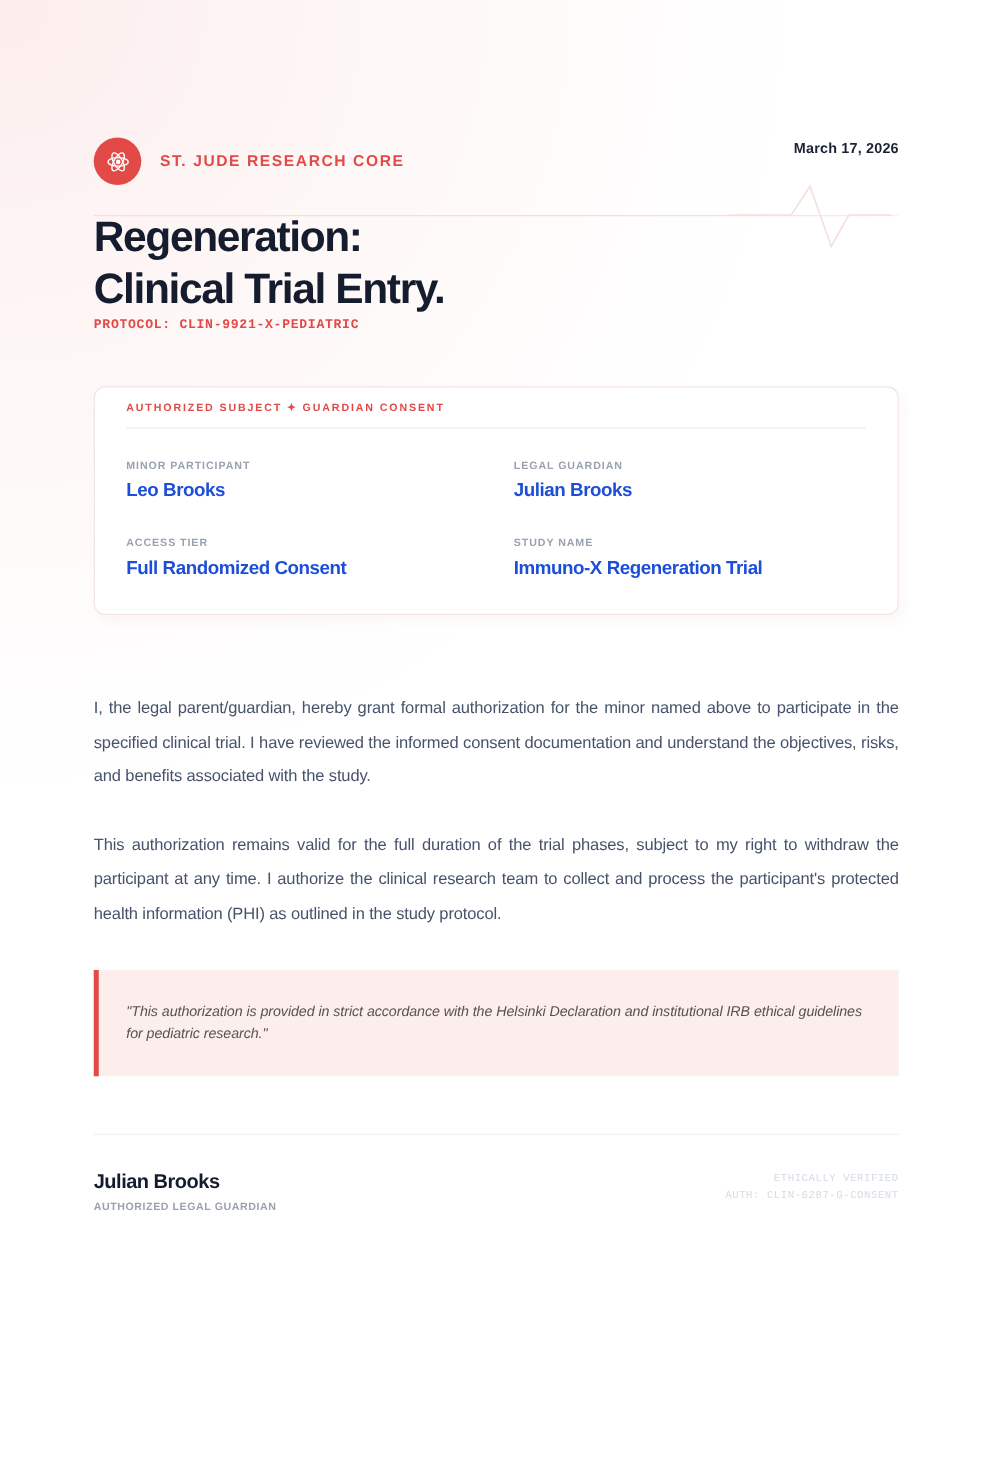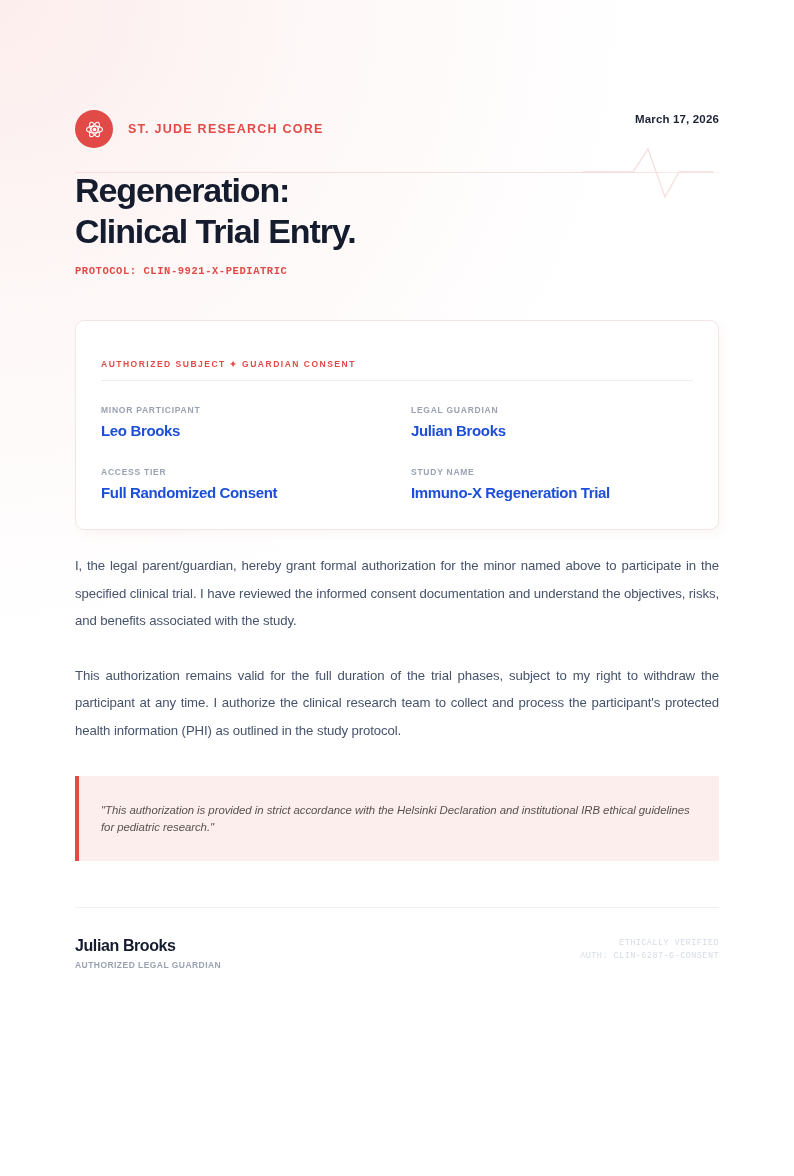--- a/index.html
+++ b/index.html
@@ -101,35 +101,35 @@
   .title-block { margin-top: 60px; }
   h1.doc-title {
     margin: 0;
     font-size: 34px;
     line-height: 41px;
     font-weight: bold;
     letter-spacing: -1.1px;
     color: #141c2e;
   }
   .protocol {
-    margin-top: 13px;
+    margin-top: 2px;
     font-family: "Liberation Mono", monospace;
     font-size: 10.5px;
     font-weight: bold;
     letter-spacing: 0.55px;
     color: #e24a47;
   }
 
   
   .card {
     margin-top: 43px;
     border: 1px solid #f2e6e5;
     border-radius: 9px;
     background: #ffffff;
-    padding: 38px 25px 28px 25px;
+    padding: 11px 25px 28px 25px;
     box-sizing: border-box;
     box-shadow: 4px 5px 9px rgba(196, 120, 115, 0.055);
   }
   .card-eyebrow {
     font-size: 8.5px;
     font-weight: bold;
     letter-spacing: 1.5px;
     color: #e24a47;
     padding-bottom: 11px;
     border-bottom: 1px solid #f4eceb;
@@ -152,21 +152,21 @@
   }
   .field-value {
     margin-top: 7px;
     font-size: 15px;
     font-weight: bold;
     letter-spacing: -0.35px;
     color: #1d4ed8;
   }
 
   
-  .body-text { margin-top: 22px; }
+  .body-text { margin-top: 60px; }
   .body-text p {
     margin: 0 0 27px 0;
     font-size: 13.2px;
     line-height: 27.5px;
     color: #46536b;
     text-align: justify;
     letter-spacing: -0.1px;
   }
   .body-text p:last-child { margin-bottom: 0; }
 

